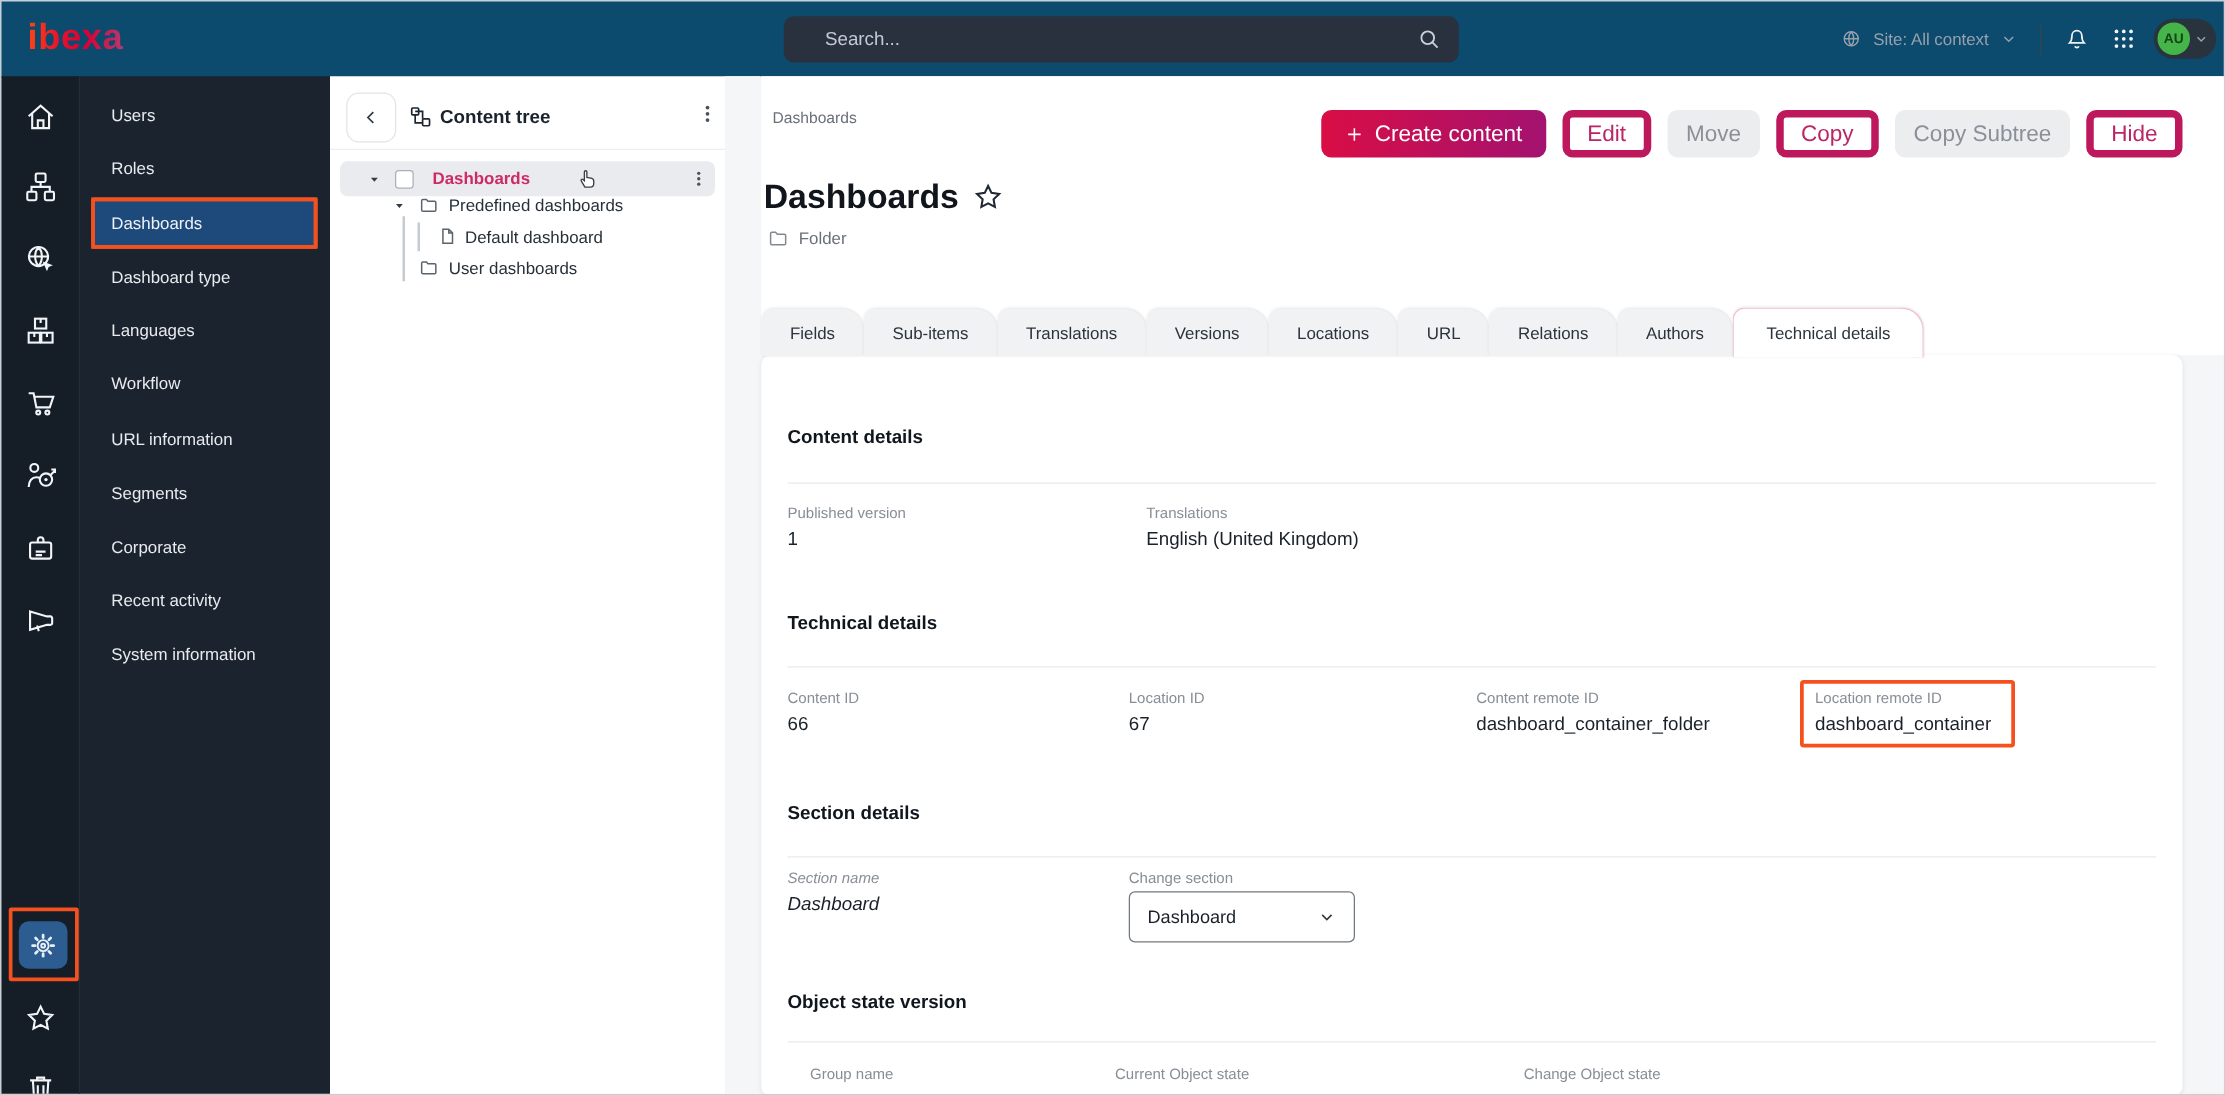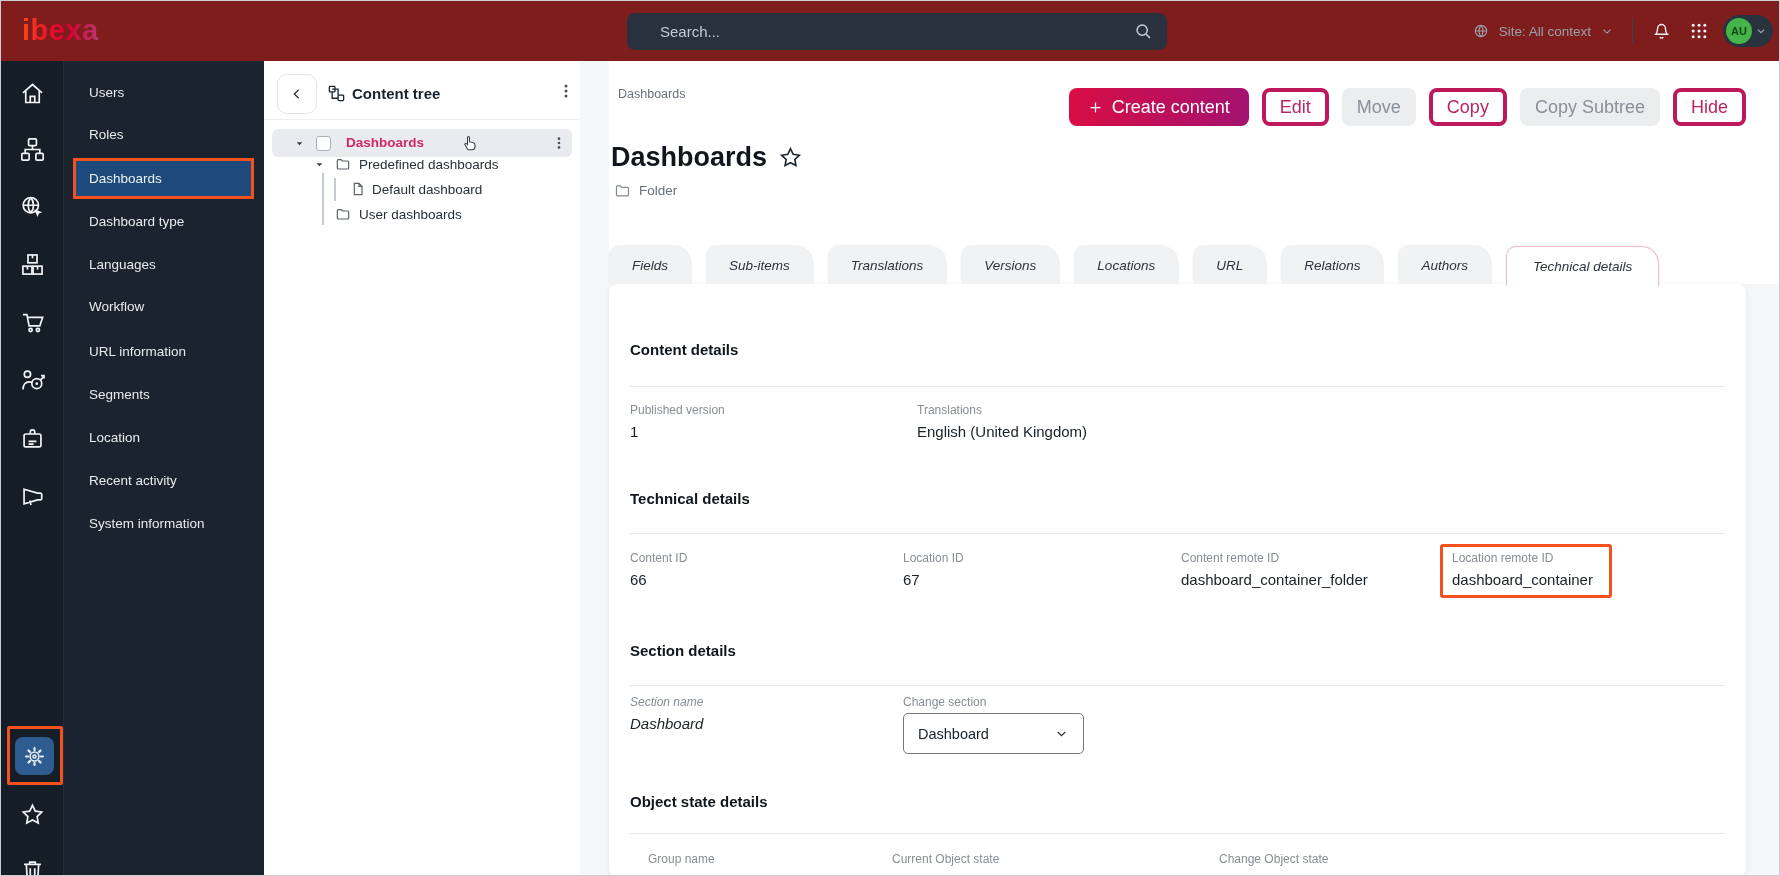--- a/index.html
+++ b/index.html
@@ -1,21 +1,21 @@
 <!DOCTYPE html>
 <html><head>
 <meta charset="utf-8">
 <style>
   * { margin:0; padding:0; box-sizing:border-box; }
   body { font-family:"Liberation Sans", sans-serif; background:#e9ebee; }
   .screen { position:relative; width:1780px; height:876px; background:#f5f6f8; overflow:hidden; border:1px solid #c9ced4; }
   .abs { position:absolute; }
 
   
-  .topbar { position:absolute; left:0; top:0; width:1780px; height:61px; background:#7f1d1d; }
+  .topbar { position:absolute; left:0; top:0; width:1780px; height:61px; background:#0c4a6e; }
   .logo { position:absolute; left:21px; top:13px; font-size:29px; font-weight:bold; letter-spacing:.5px;
           background:linear-gradient(95deg,#ff4713 0%,#e8112d 35%,#db0032 60%,#b43c72 100%);
           -webkit-background-clip:text; background-clip:text; -webkit-text-fill-color:transparent; }
   .searchwrap { position:absolute; left:626px; top:12px; width:540px; height:37px; background:#28313d; border-radius:8px; }
   .searchwrap input { width:100%; height:100%; background:transparent; border:none; outline:none; color:#e6ebf0;
           font-size:15px; padding:0 44px 0 33px; font-family:"Liberation Sans", sans-serif; }
   .searchwrap input::placeholder { color:#c3cad2; opacity:1; }
   .search-ic { position:absolute; right:13px; top:8px; }
   .tr-cluster { position:absolute; right:8px; top:0; height:60px; display:flex; align-items:center; }
   .site-group { display:flex; align-items:center; gap:9px; color:#97a1ac; font-size:13.5px; }
@@ -58,24 +58,24 @@
   .main { position:absolute; left:579px; top:60px; width:1201px; height:816px; background:#f5f6f8; }
   .main-hdr { position:absolute; left:29px; top:0; width:1172px; height:223px; background:#fff; }
   .breadcrumb { position:absolute; left:38px; top:26px; font-size:12.5px; color:#69707a; }
   .page-title { position:absolute; left:31px; top:81px; font-size:27px; font-weight:bold; color:#11161d; display:flex; align-items:center; gap:11px; }
   .ct-row { position:absolute; left:34px; top:121px; display:flex; align-items:center; gap:8px; font-size:13.5px; color:#69707a; }
 
   .actions { position:absolute; right:35px; top:27px; display:flex; gap:13px; }
   .btn { height:38px; border-radius:8px; font-size:18px; display:flex; align-items:center; justify-content:center;
          font-family:"Liberation Sans", sans-serif; cursor:pointer; white-space:nowrap; }
   .btn-primary { background:linear-gradient(90deg,#d90d45,#a31270); color:#fff; padding:0 19px; gap:9px; border:none; }
-  .btn-outline { background:#fff; border:4px solid #be185d; color:#bb2465; padding:0 14px; }
+  .btn-outline { background:#fff; border:6px solid #be185d; color:#bb2465; padding:0 14px; }
   .btn-disabled { background:#ecedef; border:1px solid #ecedef; color:#8a9099; padding:0 14px; }
 
-  .tabs { position:absolute; left:29px; top:185px; display:flex; gap:15px; align-items:flex-start; z-index:3;font-style:italic; }
+  .tabs { position:absolute; left:29px; top:185px; display:flex; gap:0; align-items:center; z-index:3; }
   .tab { height:38px; padding:0 23px; display:flex; align-items:center; background:#f1f2f4; color:#2b333c;
          font-size:13.5px; border-radius:10px 18px 0 0; box-shadow:0 -1px 2px rgba(15,25,35,.05), 1px 0 1px rgba(15,25,35,.04); cursor:pointer; }
   .tab.active { height:40px; background:#fff; border:1px solid #f3bcd3; border-bottom:none; padding:0 26px; z-index:4; }
 
   .card { position:absolute; left:29px; top:223px; width:1137px; height:593px; background:#fff; border-radius:8px;
           box-shadow:0 1px 4px rgba(20,30,40,.08); z-index:2; }
   .sec-h { position:absolute; font-size:15px; font-weight:bold; color:#10161d; }
   .divider { position:absolute; left:21px; width:1095px; height:1px; background:#e7e9ec; }
   .f-label { font-size:12px; color:#878e96; margin-bottom:6px; }
   .f-value { font-size:15px; color:#1a2129; }
@@ -220,21 +220,21 @@
     <div class="menu-item" style="top:15px">Users</div>
     <div class="menu-item" style="top:57px">Roles</div>
     <div class="menu-active-box">
       <div class="lbl">Dashboards</div>
     </div>
     <div class="menu-item" style="top:144px">Dashboard type</div>
     <div class="menu-item" style="top:187px">Languages</div>
     <div class="menu-item" style="top:229px">Workflow</div>
     <div class="menu-item" style="top:274px">URL information</div>
     <div class="menu-item" style="top:317px">Segments</div>
-    <div class="menu-item" style="top:360px">Location</div>
+    <div class="menu-item" style="top:360px">Corporate</div>
     <div class="menu-item" style="top:403px">Recent activity</div>
     <div class="menu-item" style="top:446px">System information</div>
   </div>
 
   <div class="tree">
     <div class="tree-back">
       <svg width="16" height="16" viewBox="0 0 24 24" fill="none" stroke="#2f3a45" stroke-width="2">
           <path d="M14.5 5.5 L8 12 l6.5 6.5"></path>
         </svg>
     </div>
@@ -371,21 +371,21 @@
         <div class="f-value">Dashboard</div>
       </div>
       <div class="f-label abs" style="left:294px; top:411px;">Change section</div>
       <div class="select">
         <span>Dashboard</span>
         <svg width="15" height="15" viewBox="0 0 24 24" fill="none" stroke="#30363d" stroke-width="2">
             <path d="M6 9.5 l6 6 6-6"></path>
           </svg>
       </div>
 
-      <div class="sec-h" style="left:21px; top:509px;">Object state details</div>
+      <div class="sec-h" style="left:21px; top:509px;">Object state version</div>
       <div class="divider" style="top:549px;"></div>
       <div class="f-label abs" style="left:39px; top:568px;">Group name</div>
       <div class="f-label abs" style="left:283px; top:568px;">Current Object state</div>
       <div class="f-label abs" style="left:610px; top:568px;">Change Object state</div>
     </div>
   </div>
 
   <div class="ann-box" style="left:72px; top:157px; width:181px; height:41px; z-index:5;"></div>
 </div>
 

